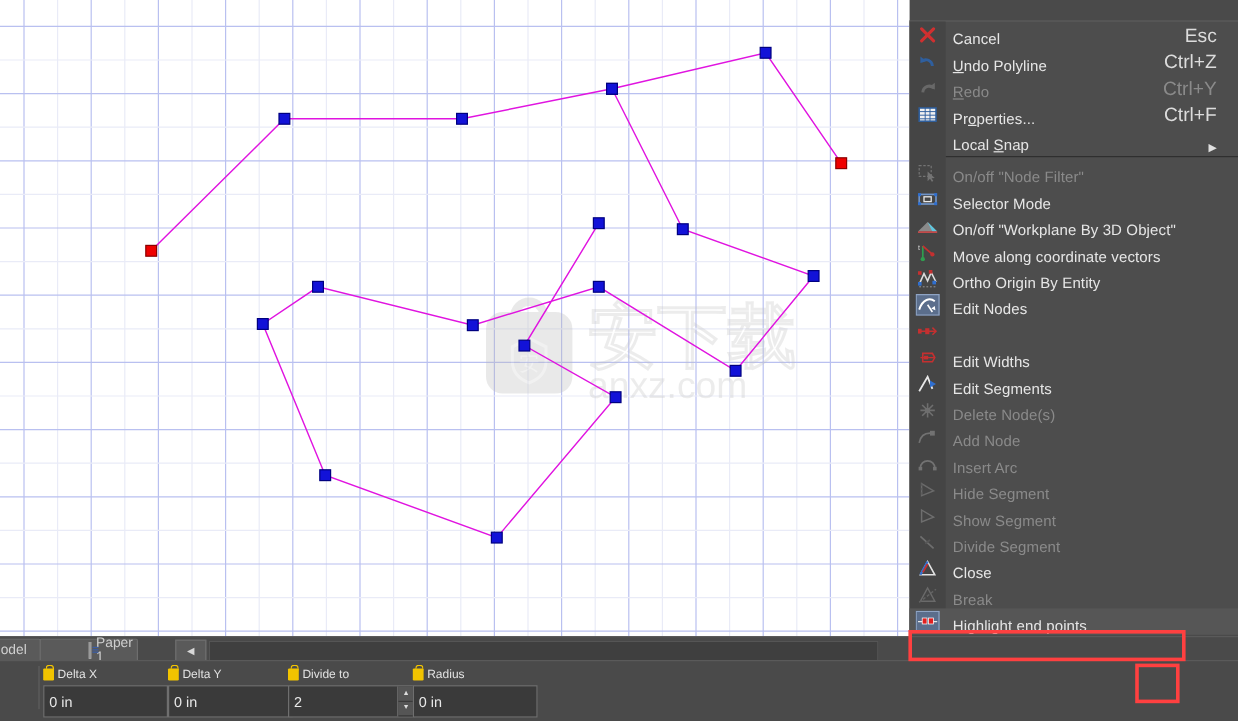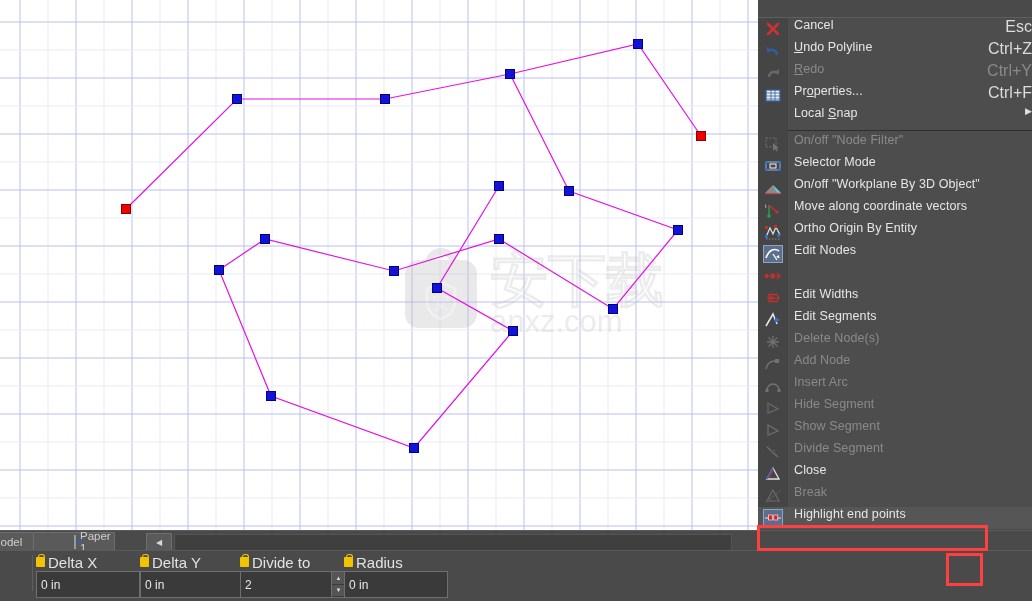--- a/index.html
+++ b/index.html
@@ -43,24 +43,24 @@
   }
   #menu-gutter {
     position: absolute;
     left: 0; top: 0; bottom: 0;
     width: 30px;
     background: #454545;
   }
   .menu-item {
     position: relative;
     display: flex;
-    align-items: flex-start;
+    align-items: flex-end;
     height: 22px;
     padding-left: 36px;
-    padding-right: 0;
+    padding-right: 18px;
     white-space: nowrap;
   }
   .menu-item .mi-label { flex: 1 1 auto; letter-spacing: 0.1px; }
   .menu-item .mi-accel { flex: 0 0 auto; color: #dcdcdc; font-size: 16px; }
   .menu-item.disabled .mi-label,
   .menu-item.disabled .mi-accel { color: #8a8a8a; }
   .menu-item .mi-icon {
     position: absolute;
     left: 5px; top: 50%;
     transform: translateY(-50%);
@@ -171,21 +171,21 @@
   .field-group {
     position: absolute;
     top: 4px;
     width: 104px;
   }
   .field-label {
     display: flex; align-items: center;
     gap: 3px;
     height: 14px;
     color: #e2e2e2;
-    font-size: 15px;
+    font-size: 10px;
     white-space: nowrap;
     text-align: right;
   }
   .lock-ico {
     width: 9px; height: 10px;
     background: #f2c400;
     border-radius: 1px;
     position: relative;
     flex: 0 0 auto;
   }

